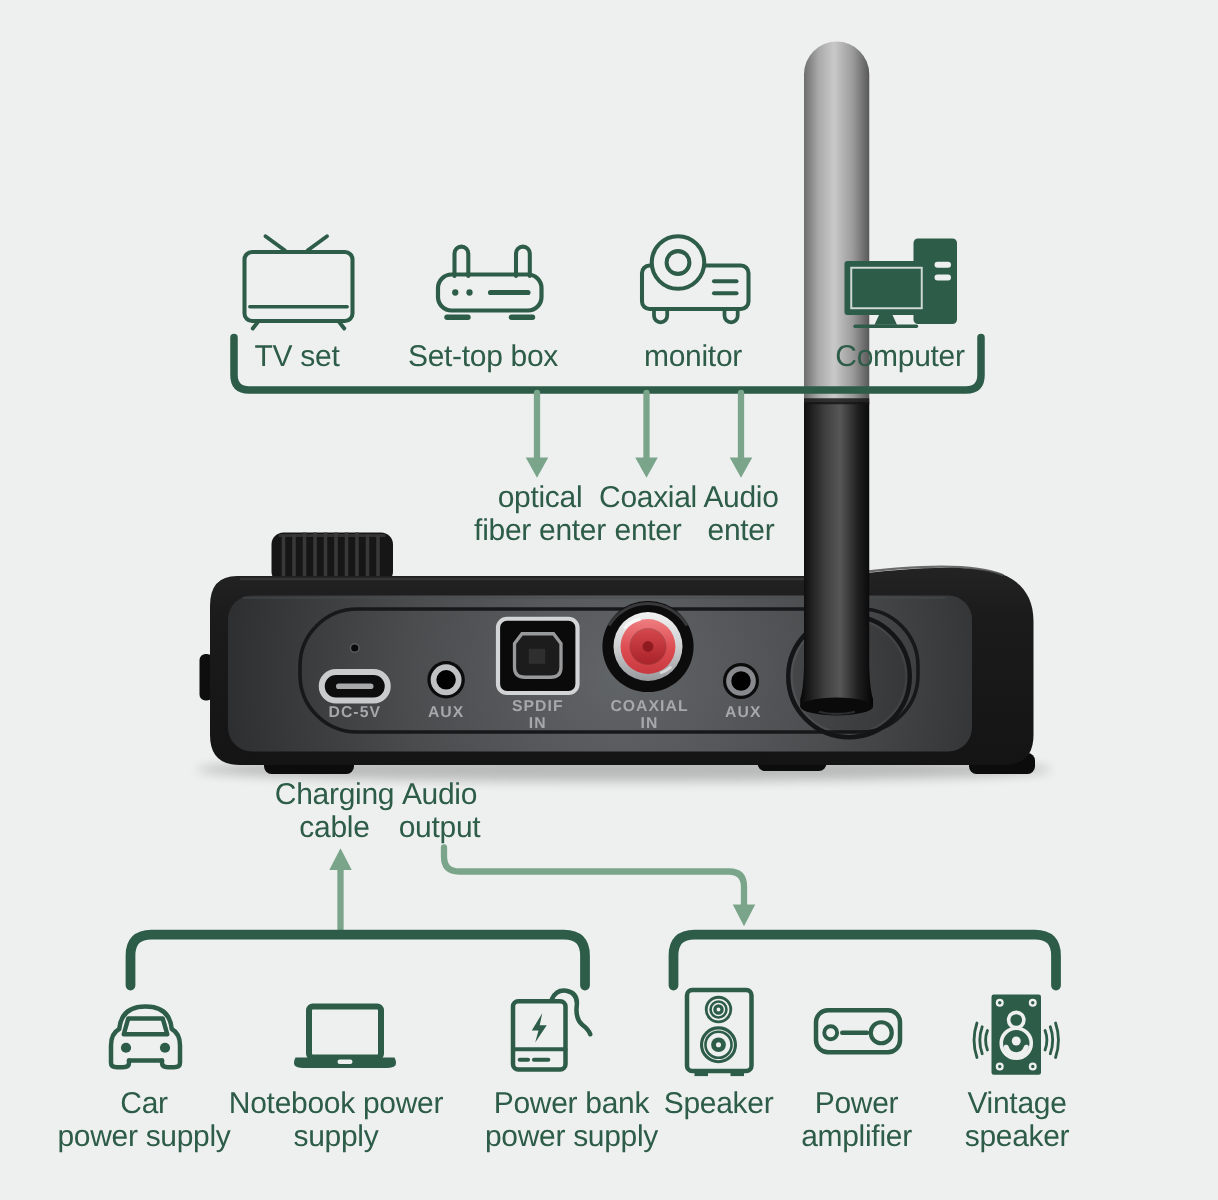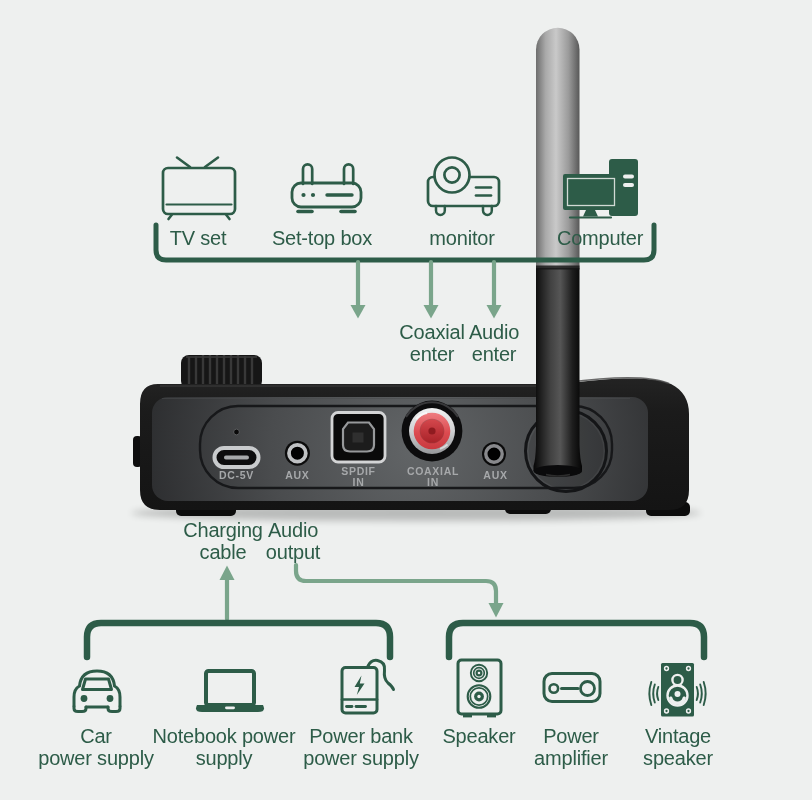--- a/index.html
+++ b/index.html
@@ -317,20 +317,22 @@
     </g>
   </svg>
 
 
 
   <div class="clabel" style="left:198px;top:228px">TV set</div>
   <div class="clabel" style="left:322px;top:228px">Set-top box</div>
   <div class="clabel" style="left:462px;top:228px">monitor</div>
   <div class="clabel" style="left:600px;top:228px">Computer</div>
 
+  <div class="clabel" style="left:360px;top:322px">optical
+fiber enter</div>
   <div class="clabel" style="left:432px;top:322px">Coaxial
 enter</div>
   <div class="clabel" style="left:494px;top:322px">Audio
 enter</div>
 
   <div class="portlabel" style="left:236.5px;top:470px">DC-5V</div>
   <div class="portlabel" style="left:297.4px;top:470px">AUX</div>
   <div class="portlabel" style="left:358.5px;top:466px">SPDIF
 IN</div>
   <div class="portlabel" style="left:433px;top:466px">COAXIAL
@@ -339,21 +341,21 @@
 
   <div class="clabel" style="left:223px;top:520px">Charging
 cable</div>
   <div class="clabel" style="left:293px;top:520px">Audio
 output</div>
 
   <div class="clabel" style="left:96px;top:726px">Car
 power supply</div>
   <div class="clabel" style="left:224px;top:726px">Notebook power
 supply</div>
-  <div class="clabel" style="left:361px;top:726px">Power bank
+  <div class="clabel" style="left:381px;top:726px">Power bank
 power supply</div>
 
   <div class="clabel" style="left:479px;top:726px">Speaker</div>
   <div class="clabel" style="left:571px;top:726px">Power
 amplifier</div>
   <div class="clabel" style="left:678px;top:726px">Vintage
 speaker</div>
 </div>
 
 </body></html>

